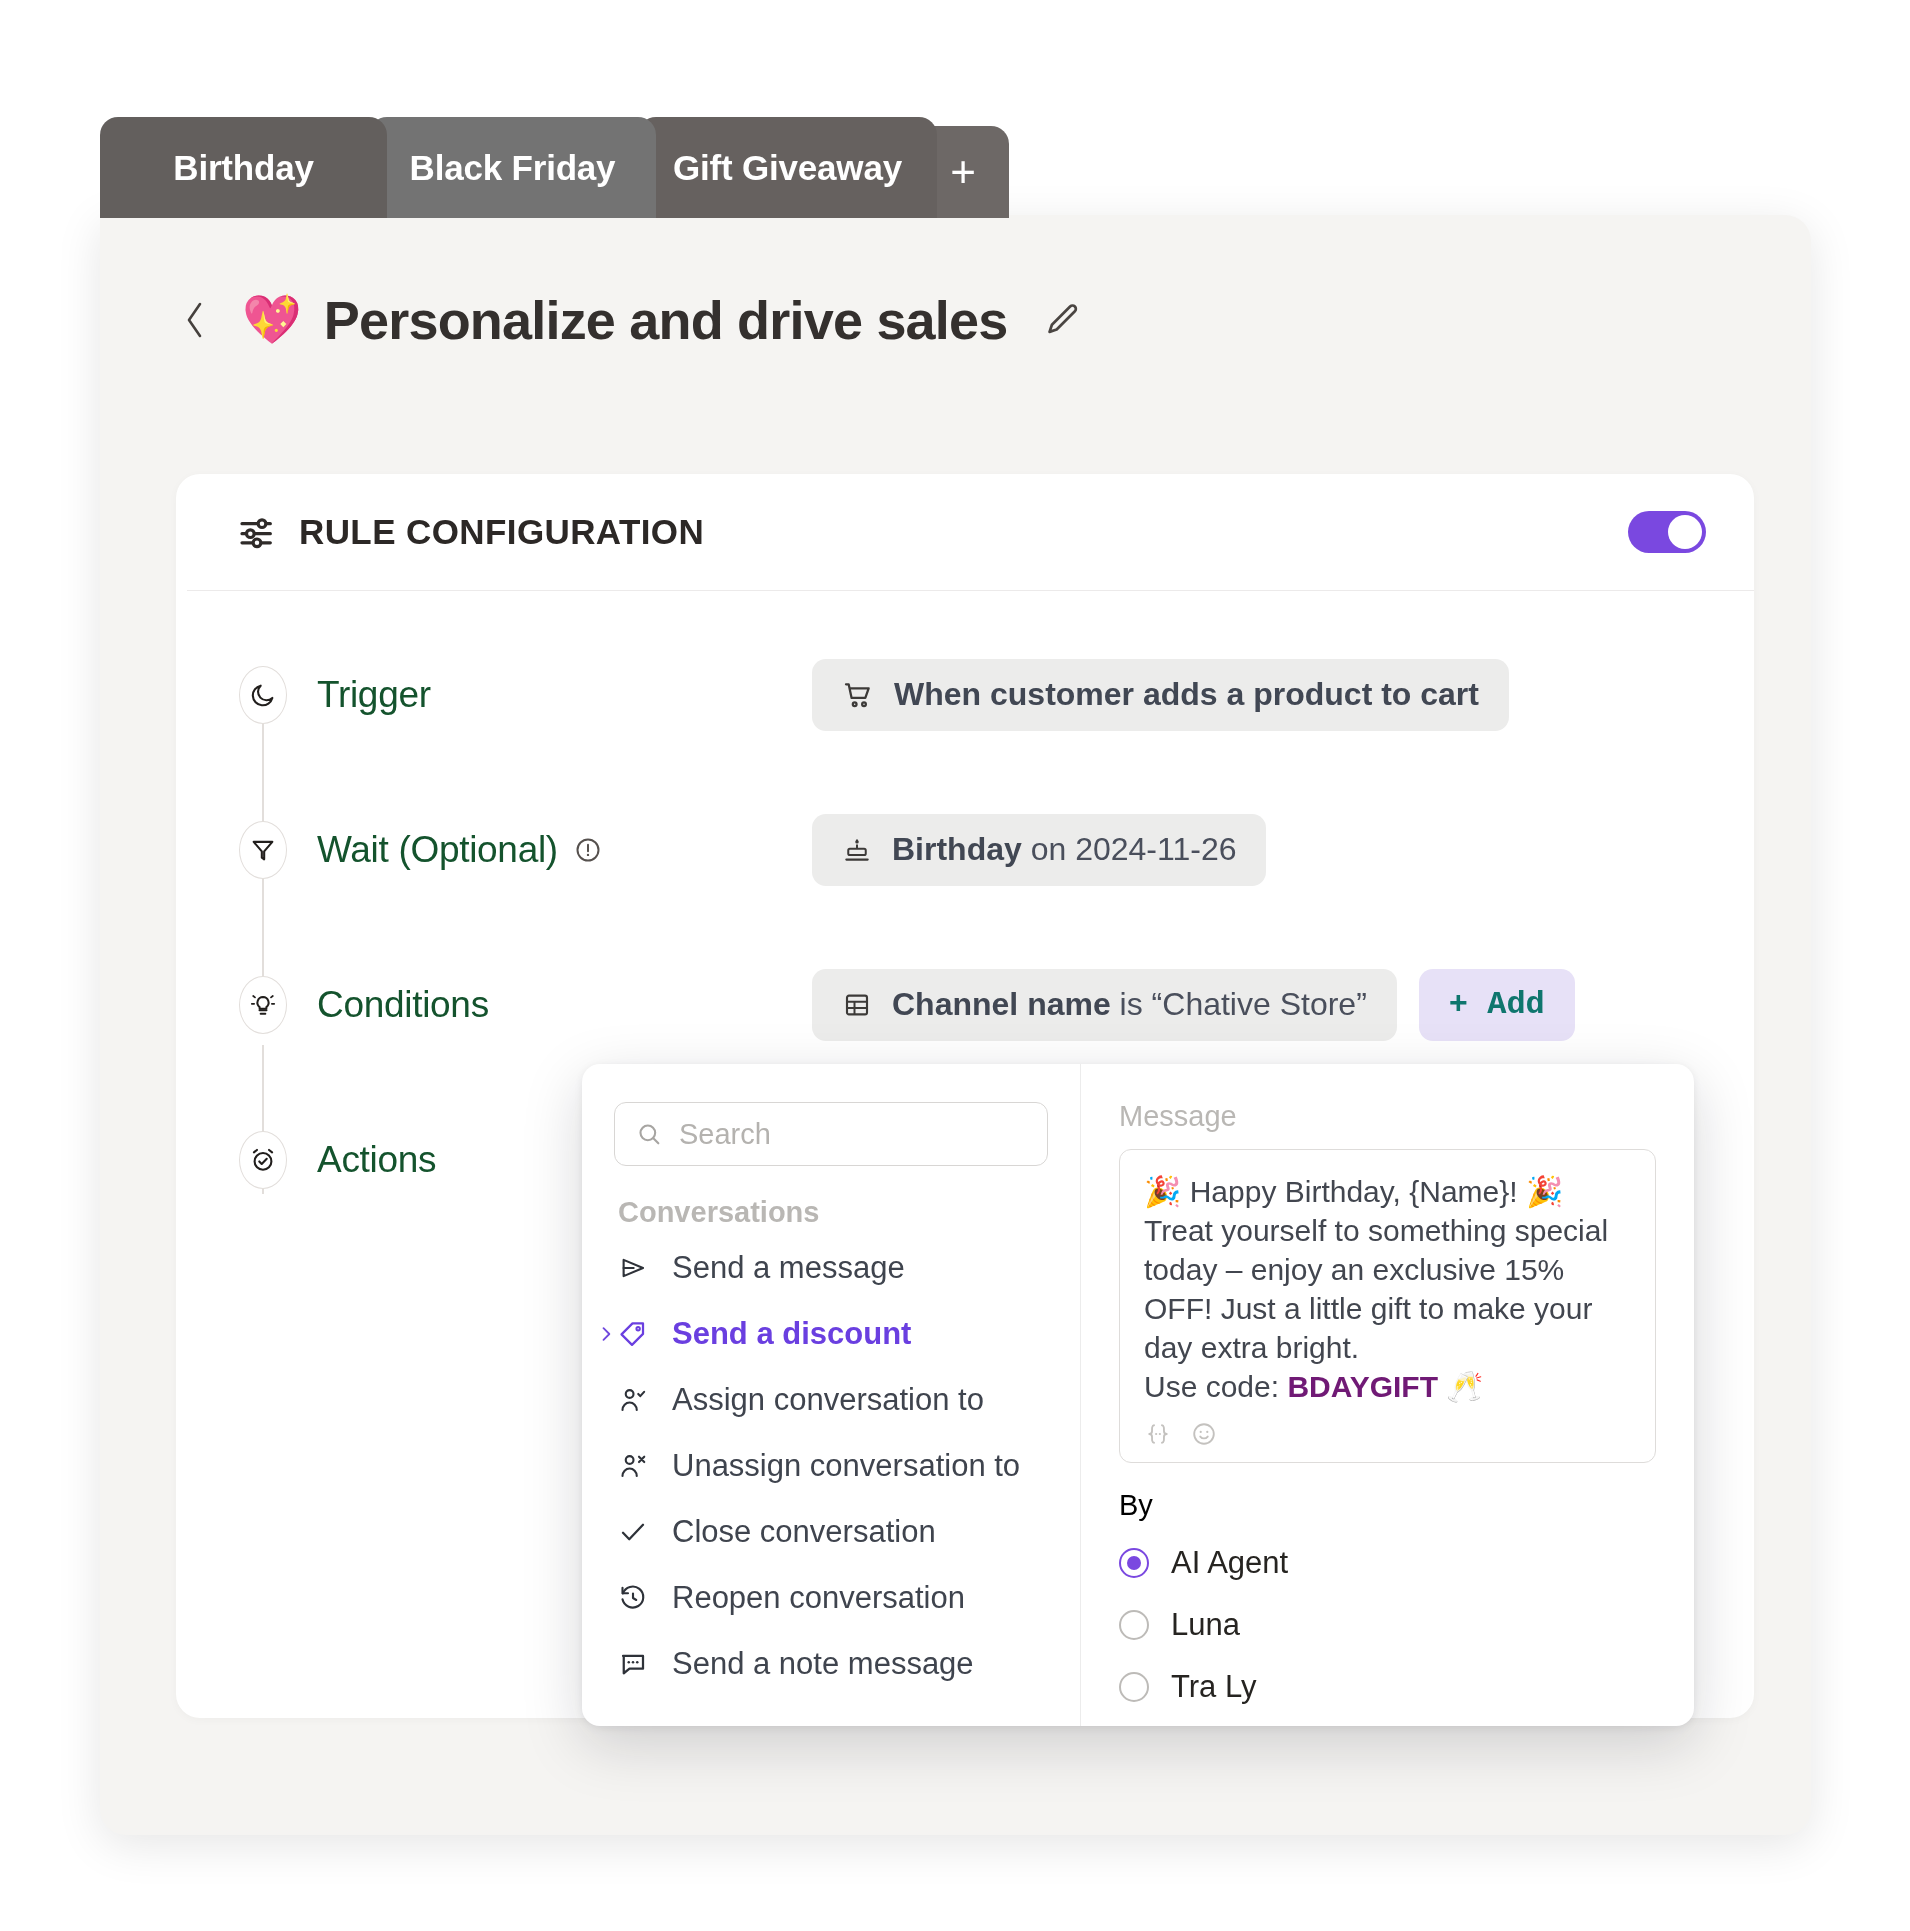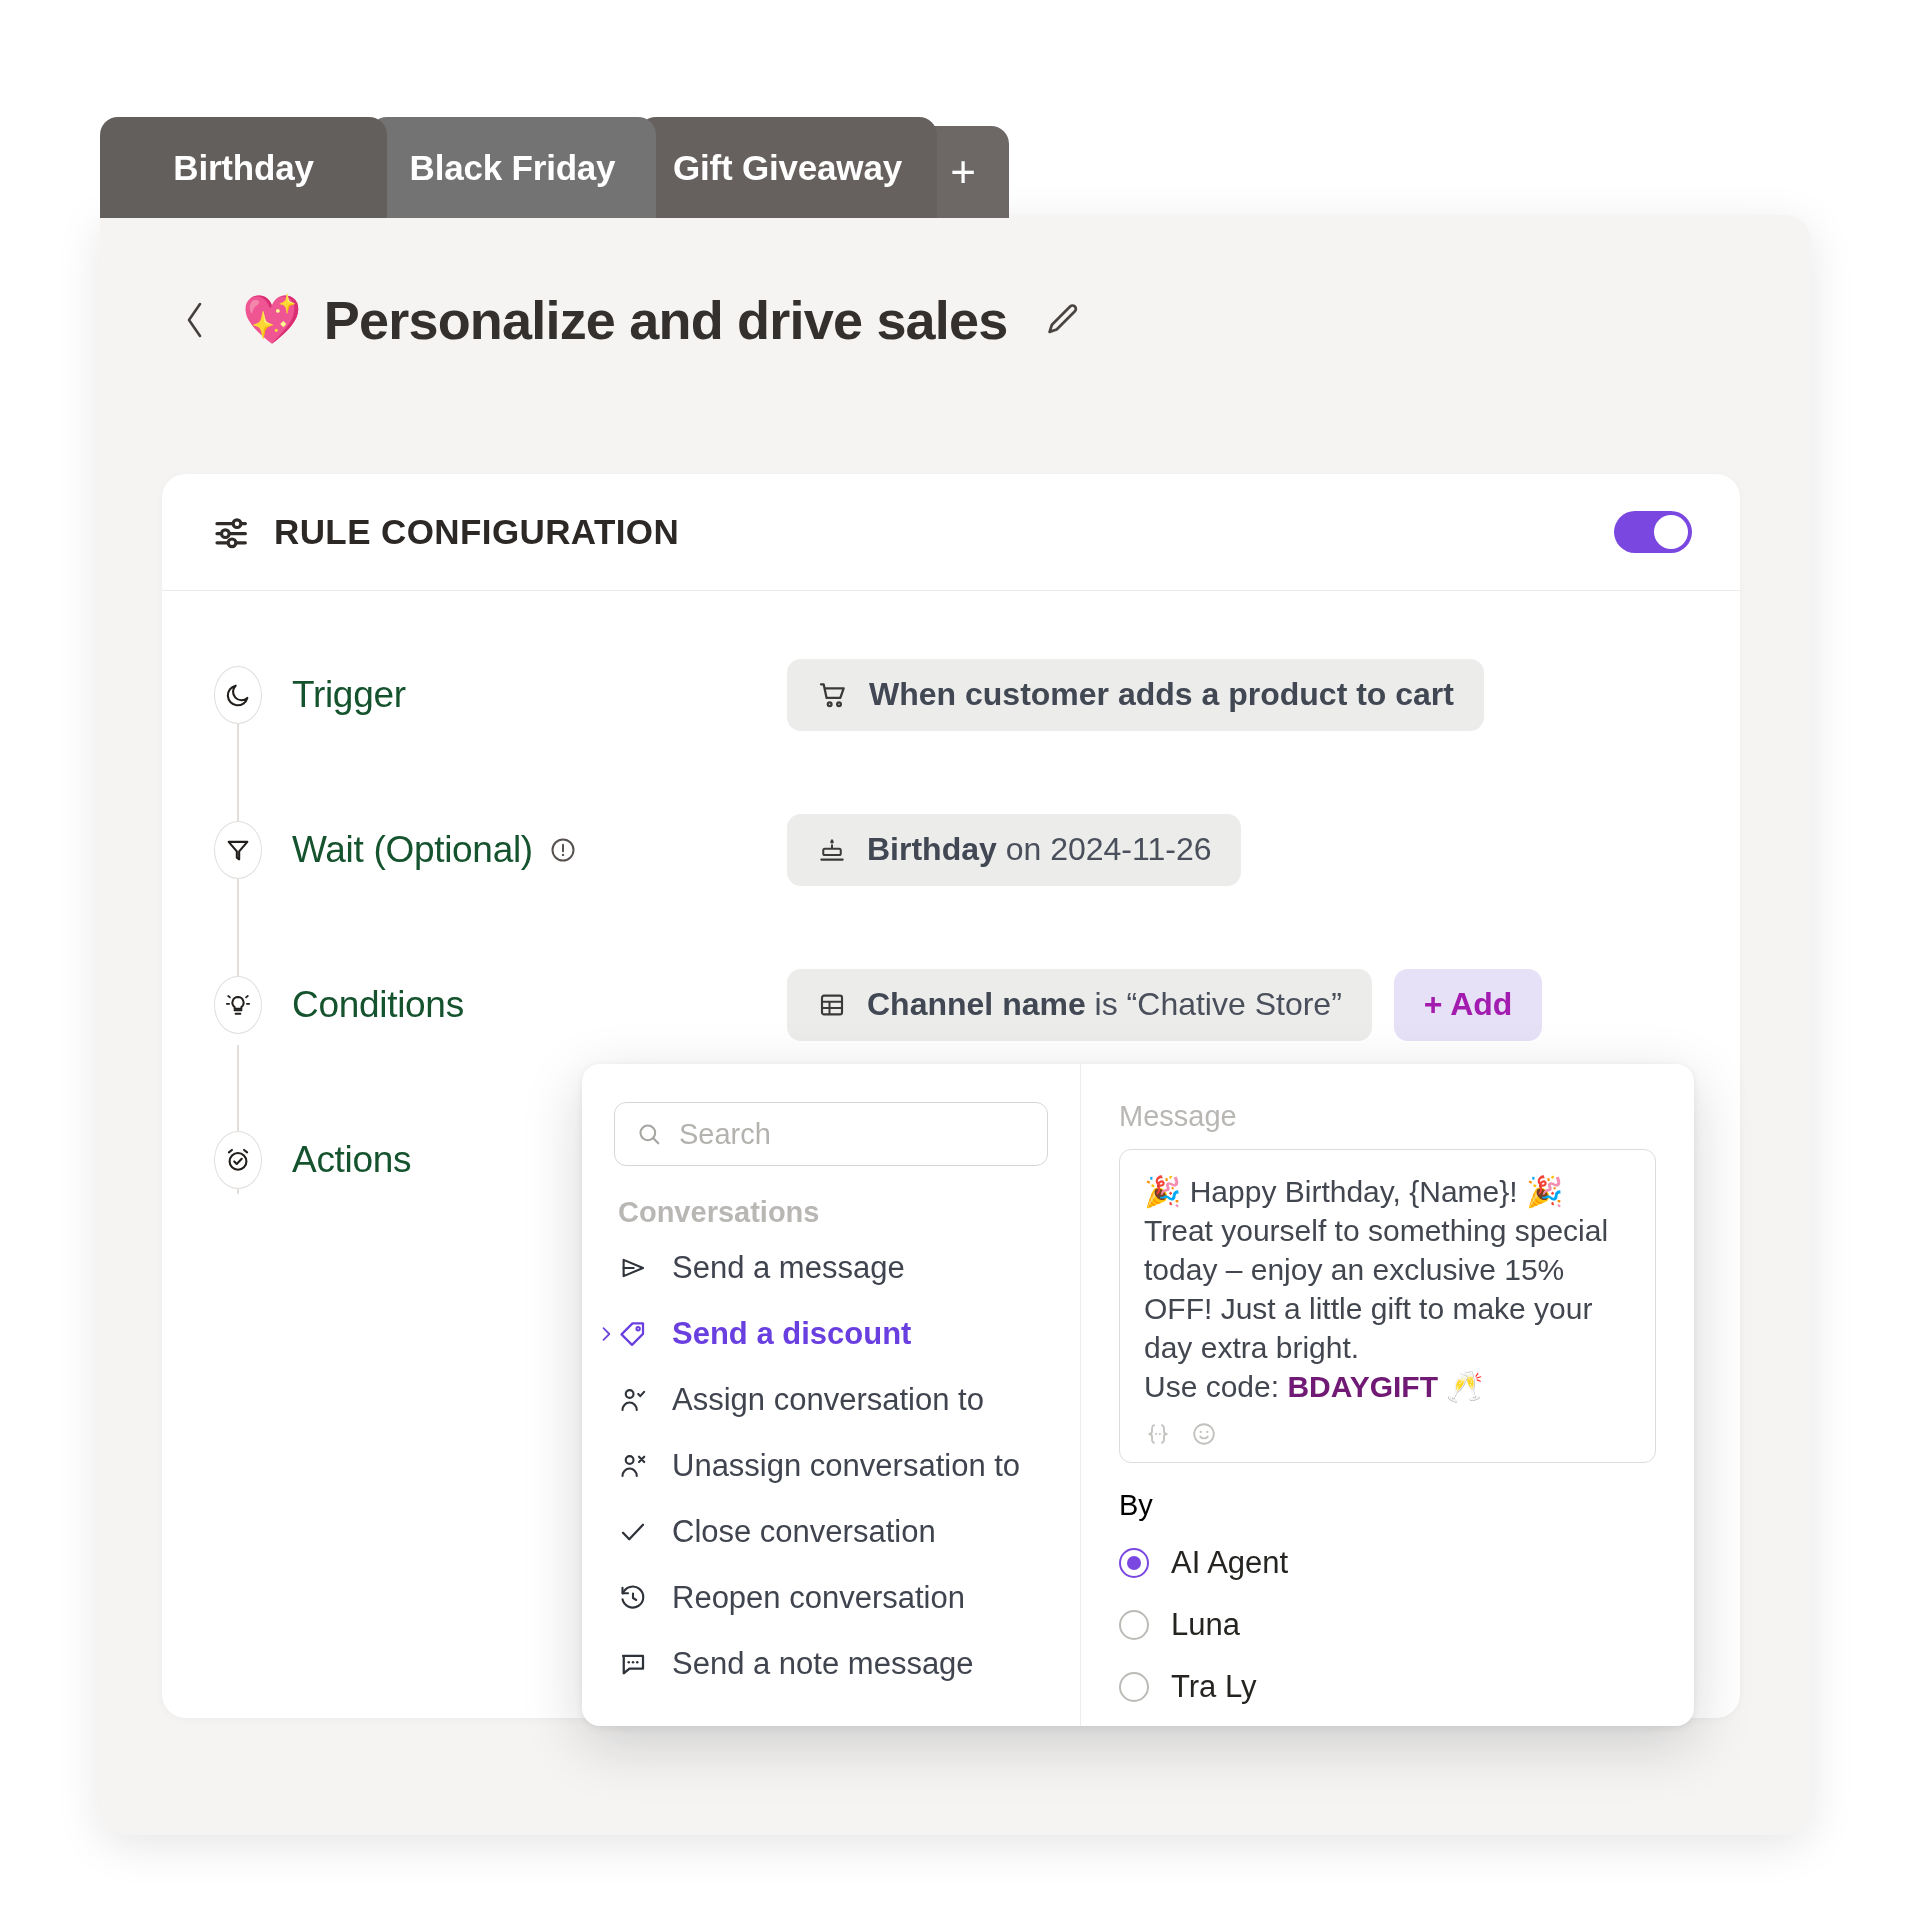--- a/index.html
+++ b/index.html
@@ -134,27 +134,28 @@
     margin-left: 34px;
     width: 42px; height: 42px;
     display: flex; align-items: center; justify-content: center;
     color: #4a4542;
     cursor: pointer;
   }
 
   
   .card {
     position: absolute;
-    left: 62px;
+    left: 76px;
     top: 259px;
     width: 1578px;
     height: 1244px;
     background: #ffffff;
     border-radius: 24px;
     box-shadow: 0 2px 10px rgba(0,0,0,0.03);
+    padding-left: 11px;
   }
 
   .card-head {
     height: 117px;
     display: flex;
     align-items: center;
     padding: 0 48px 0 50px;
     border-bottom: 1px solid #eceaea;
     position: relative;
   }
@@ -253,29 +254,29 @@
     color: #4a4f5c;
     white-space: nowrap;
     cursor: pointer;
     text-align: right;
   }
   .chip .chip-icon { display:flex; align-items:center; color:#3c3a38; flex:0 0 auto; }
   .chip b { font-weight: 700; color: #414753; }
 
   .btn-add {
     background: #e7e1f7;
-    color: #a21caf;
+    color: #0f766e;
     border: none;
     border-radius: 14px;
     height: 72px;
     padding: 0 30px;
     font-size: 32px;
     font-weight: 700;
     cursor: pointer;
-    font-family: Liberation Sans, sans-serif;
+    font-family: Liberation Mono, monospace;
     white-space: nowrap;
   }
 
   
   .vcol { position: absolute; left: 625px; display: flex; align-items: center; gap: 22px; }
 
   
   .action-chip {
     position: absolute;
     left: 625px;

